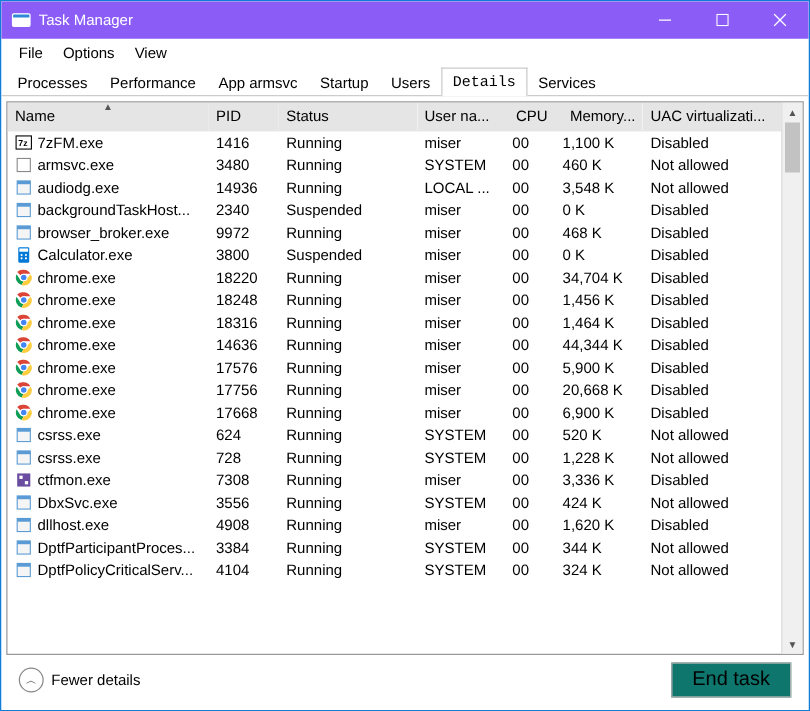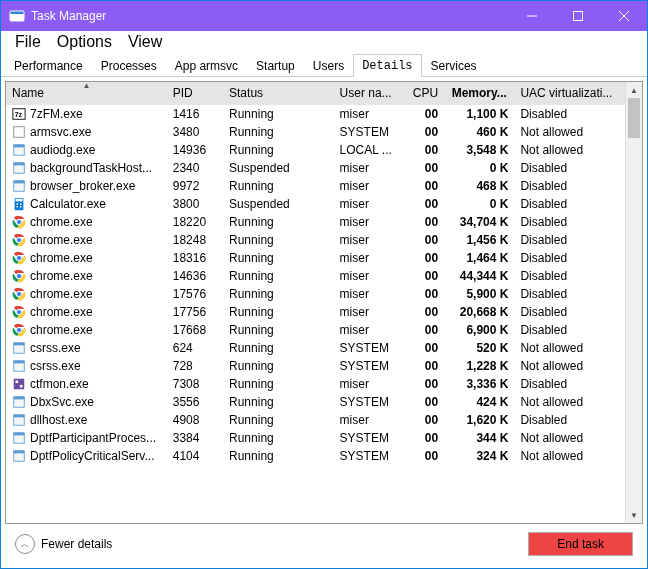--- a/index.html
+++ b/index.html
@@ -2,45 +2,45 @@
 <html><head>
 <meta charset="utf-8">
 <style>
 * { margin: 0; padding: 0; box-sizing: border-box; font-family: "Segoe UI", Arial, sans-serif; }
 body { background: #fff; width: 648px; height: 569px; overflow: hidden; border: 1px solid #0e7ed9; display: flex; flex-direction: column; }
 .titlebar { height: 30px; background: #8b5cf6; color: #fff; display: flex; align-items: center; padding-left: 8px; font-size: 12px; }
 .titlebar .icon { width: 16px; height: 16px; margin-right: 6px; display: inline-flex; }
 .titlebar .title { flex: 1; }
 .titlebar .winbtn { width: 46px; height: 30px; display: flex; align-items: center; justify-content: center; }
 .titlebar .winbtn svg { stroke: #fff; }
-.menubar { height: 22px; display: flex; align-items: center; padding: 0 6px; font-size: 16px; color: #000; }
+.menubar { height: 22px; display: flex; align-items: center; padding: 0 6px; font-size: 12px; color: #000; }
 .menubar span { padding: 2px 8px; }
 .tabs { display: flex; border-bottom: 1px solid #ccc; padding: 0 4px; font-size: 12px; }
 .tab { padding: 4px 8px; border: 1px solid transparent; border-bottom: none; position: relative; top: 1px; background: #fff; }
 .tab.active { border-color: #ccc; background: #fff; font-family: Liberation Mono, monospace; }
 .tab:not(.active) { background: #f0f0f0; border-color: #ddd; margin-right: 0px;}
 .tab:not(.active) { border-color: transparent; background: transparent;}
 .tab + .tab { margin-left: 0; }
 .content { flex: 1; display: flex; flex-direction: column; padding: 4px; overflow: hidden; }
 .gridwrap { flex: 1; border: 1px solid #999; display: flex; overflow: hidden; }
 .grid { flex: 1; overflow: hidden; }
 table { width: 100%; border-collapse: collapse; font-size: 12px; table-layout: fixed; }
 th { text-align: left; font-weight: normal; padding: 4px 6px; border-bottom: 1px solid #e5e5e5; background: #e5e5e5; position: relative; white-space: nowrap; overflow: hidden; text-overflow: ellipsis; }
 th .sort { font-size: 8px; position: absolute; left: 50%; top: -1px; transform: translateX(-50%); color: #555; }
 td { padding: 2px 6px; white-space: nowrap; overflow: hidden; text-overflow: ellipsis; }
-td.num { text-align: right; font-weight: bold; }
+td.num { text-align: left; }
 .row-icon { width: 14px; height: 14px; display: inline-block; vertical-align: -3px; margin-right: 4px; }
 .scroll { width: 17px; background: #f0f0f0; border-left: 1px solid #ddd; position: relative; }
 .scroll .thumb { position: absolute; top: 16px; left: 2px; right: 2px; height: 40px; background: #c2c2c2; }
 .scroll .arr { position: absolute; left: 0; right: 0; height: 16px; display: flex; align-items: center; justify-content: center; font-size: 8px; color: #555; }
 .scroll .arr.up { top: 0; } .scroll .arr.dn { bottom: 0; }
 .footer { height: 40px; display: flex; align-items: center; justify-content: space-between; padding: 0 10px; font-size: 12px; }
 .fewer { display: flex; align-items: center; gap: 6px; cursor: default; }
 .fewer .circ { width: 20px; height: 20px; border: 1px solid #888; border-radius: 50%; display: flex; align-items: center; justify-content: center; font-size: 9px; color: #555; }
-.endbtn { border: 1px solid #adadad; background: #ef4444; padding: 4px 28px; font-size: 12px; }
+.endbtn { border: 1px solid #adadad; background: #0f766e; padding: 4px 16px; font-size: 16px; }
 </style>
 </head>
 <body>
 
 <div class="titlebar">
   <span class="icon">
     <svg viewBox="0 0 16 16">
         <rect x="1" y="3" width="14" height="10" rx="1" fill="#fff" stroke="#fff" stroke-width="0"></rect>
         <rect x="1" y="3" width="14" height="3" fill="#2e88d6"></rect>
         <rect x="1" y="3" width="14" height="10" rx="1" fill="none" stroke="#fff"></rect>
@@ -65,22 +65,22 @@
     </div>
 </div>
 
 <div class="menubar" id="menubar">
     <span>File</span>
     <span>Options</span>
     <span>View</span>
   </div>
 
 <div class="tabs" id="tabs">
+    <div class="tab">Processes</div>
     <div class="tab">Performance</div>
-    <div class="tab">Processes</div>
     <div class="tab">App armsvc</div>
     <div class="tab">Startup</div>
     <div class="tab">Users</div>
     <div class="tab active">Details</div>
     <div class="tab">Services</div>
   </div>
 
 <div class="content">
   <div class="gridwrap">
     <div class="grid">
@@ -94,21 +94,21 @@
             <col style="width: 70px;">
             <col style="width: 110px;">
           </colgroup>
         <thead>
             <tr id="headrow">
               <th>Name<span class="sort">▲</span></th>
               <th>PID</th>
               <th>Status</th>
               <th>User na...</th>
               <th style="text-align: right;">CPU</th>
-              <th style="text-align: center; font-weight: bold;">Memory...</th>
+              <th style="text-align: right;">Memory...</th>
               <th>UAC virtualizati...</th>
             </tr>
           </thead>
         <tbody id="body">
             <tr>
               <td><span class="row-icon"><svg viewBox="0 0 16 16">
                     <rect x="1" y="2" width="14" height="12" fill="#fff" stroke="#000"></rect>
                     <text x="3" y="11" font-size="8" font-weight="bold" fill="#000">7z</text>
                   </svg></span>7zFM.exe</td>
               <td>1416</td>

